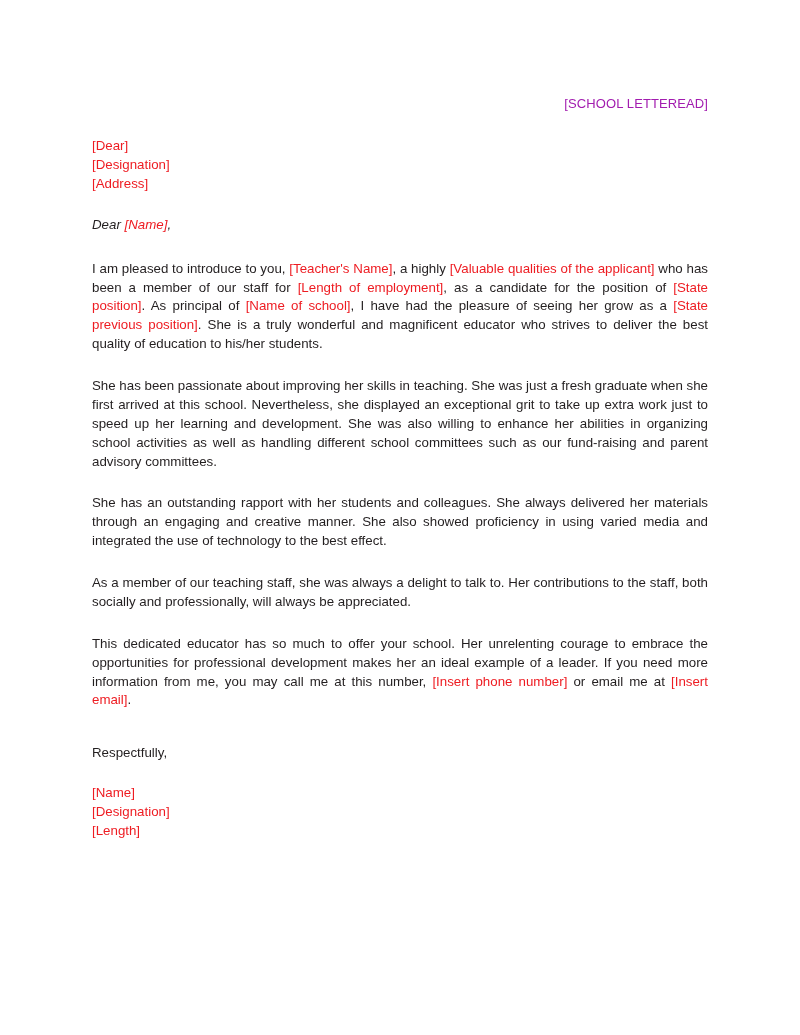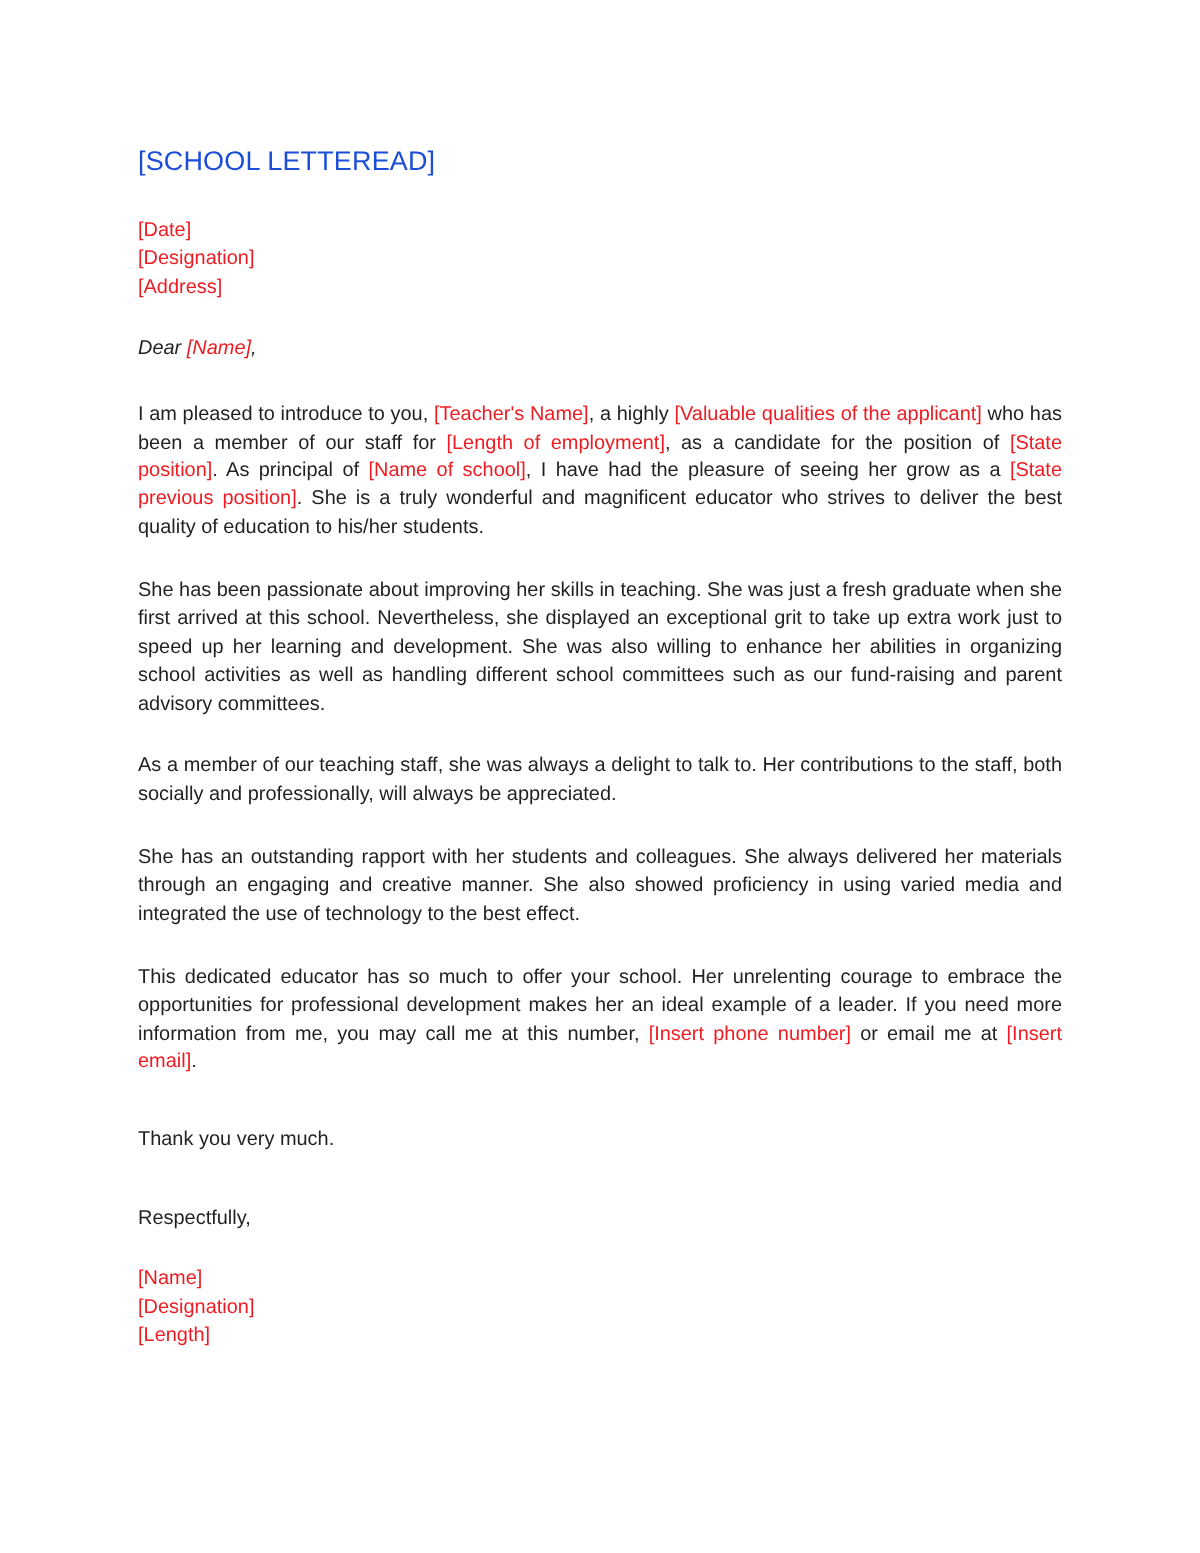--- a/index.html
+++ b/index.html
@@ -23,23 +23,23 @@
     padding: 0;
     overflow: hidden;
   }
   .content {
     position: absolute;
     left: 92px;
     top: 0;
     width: 616px;
   }
   .letterhead {
-    text-align: left;
-    color: #1d4ed8;
-    font-size: 18px;
+    text-align: right;
+    color: #a21caf;
+    font-size: 13px;
     letter-spacing: 0.1px;
     margin: 0;
     padding-top: 95px;
     line-height: 1.4;
   }
   .address-block {
     margin-top: 24px;
     line-height: 1.42;
     font-size: 13.3px;
   }
@@ -91,38 +91,37 @@
 </style>
 </head>
 <body>
 
 <div class="page">
   <div class="content">
 
     <div class="letterhead">[SCHOOL LETTEREAD]</div>
 
     <div class="address-block">
-      <div>[Date]</div>
+      <div>[Dear]</div>
       <div>[Designation]</div>
       <div>[Address]</div>
     </div>
 
     <div class="salutation"><span class="blk">Dear </span><span class="red">[Name]</span><span class="blk">,</span></div>
 
     <p class="body-para" style="padding-top:25px;"><span class="blk">I am pleased to introduce to you, </span><span class="red">[Teacher's Name]</span><span class="blk">, a highly </span><span class="red">[Valuable qualities of the applicant]</span><span class="blk"> who has been a member of our staff for </span><span class="red">[Length of employment]</span><span class="blk">, as a candidate for the position of </span><span class="red">[State position]</span><span class="blk">. As principal of </span><span class="red">[Name of school]</span><span class="blk">, I have had the pleasure of seeing her grow as a </span><span class="red">[State previous position]</span><span class="blk">. She is a truly wonderful and magnificent educator who strives to deliver the best quality of education to his/her students.</span></p>
 
     <p class="body-para">She has been passionate about improving her skills in teaching. She was just a fresh graduate when she first arrived at this school. Nevertheless, she displayed an exceptional grit to take up extra work just to speed up her learning and development. She was also willing to enhance her abilities in organizing school activities as well as handling different school committees such as our fund-raising and parent advisory committees.</p>
 
+    <p class="body-para">She has an outstanding rapport with her students and colleagues. She always delivered her materials through an engaging and creative manner. She also showed proficiency in using varied media and integrated the use of technology to the best effect.</p>
+
     <p class="body-para">As a member of our teaching staff, she was always a delight to talk to. Her contributions to the staff, both socially and professionally, will always be appreciated.</p>
-
-    <p class="body-para">She has an outstanding rapport with her students and colleagues. She always delivered her materials through an engaging and creative manner. She also showed proficiency in using varied media and integrated the use of technology to the best effect.</p>
 
     <p class="body-para"><span class="blk">This dedicated educator has so much to offer your school. Her unrelenting courage to embrace the opportunities for professional development makes her an ideal example of a leader. If you need more information from me, you may call me at this number, </span><span class="red">[Insert phone number]</span><span class="blk"> or email me at </span><span class="red">[Insert email]</span><span class="blk">.</span></p>
 
-    <div class="thanks">Thank you very much.</div>
 
     <div class="closing">Respectfully,</div>
 
     <div class="signature-block">
       <div>[Name]</div>
       <div>[Designation]</div>
       <div>[Length]</div>
     </div>
 
   </div>

